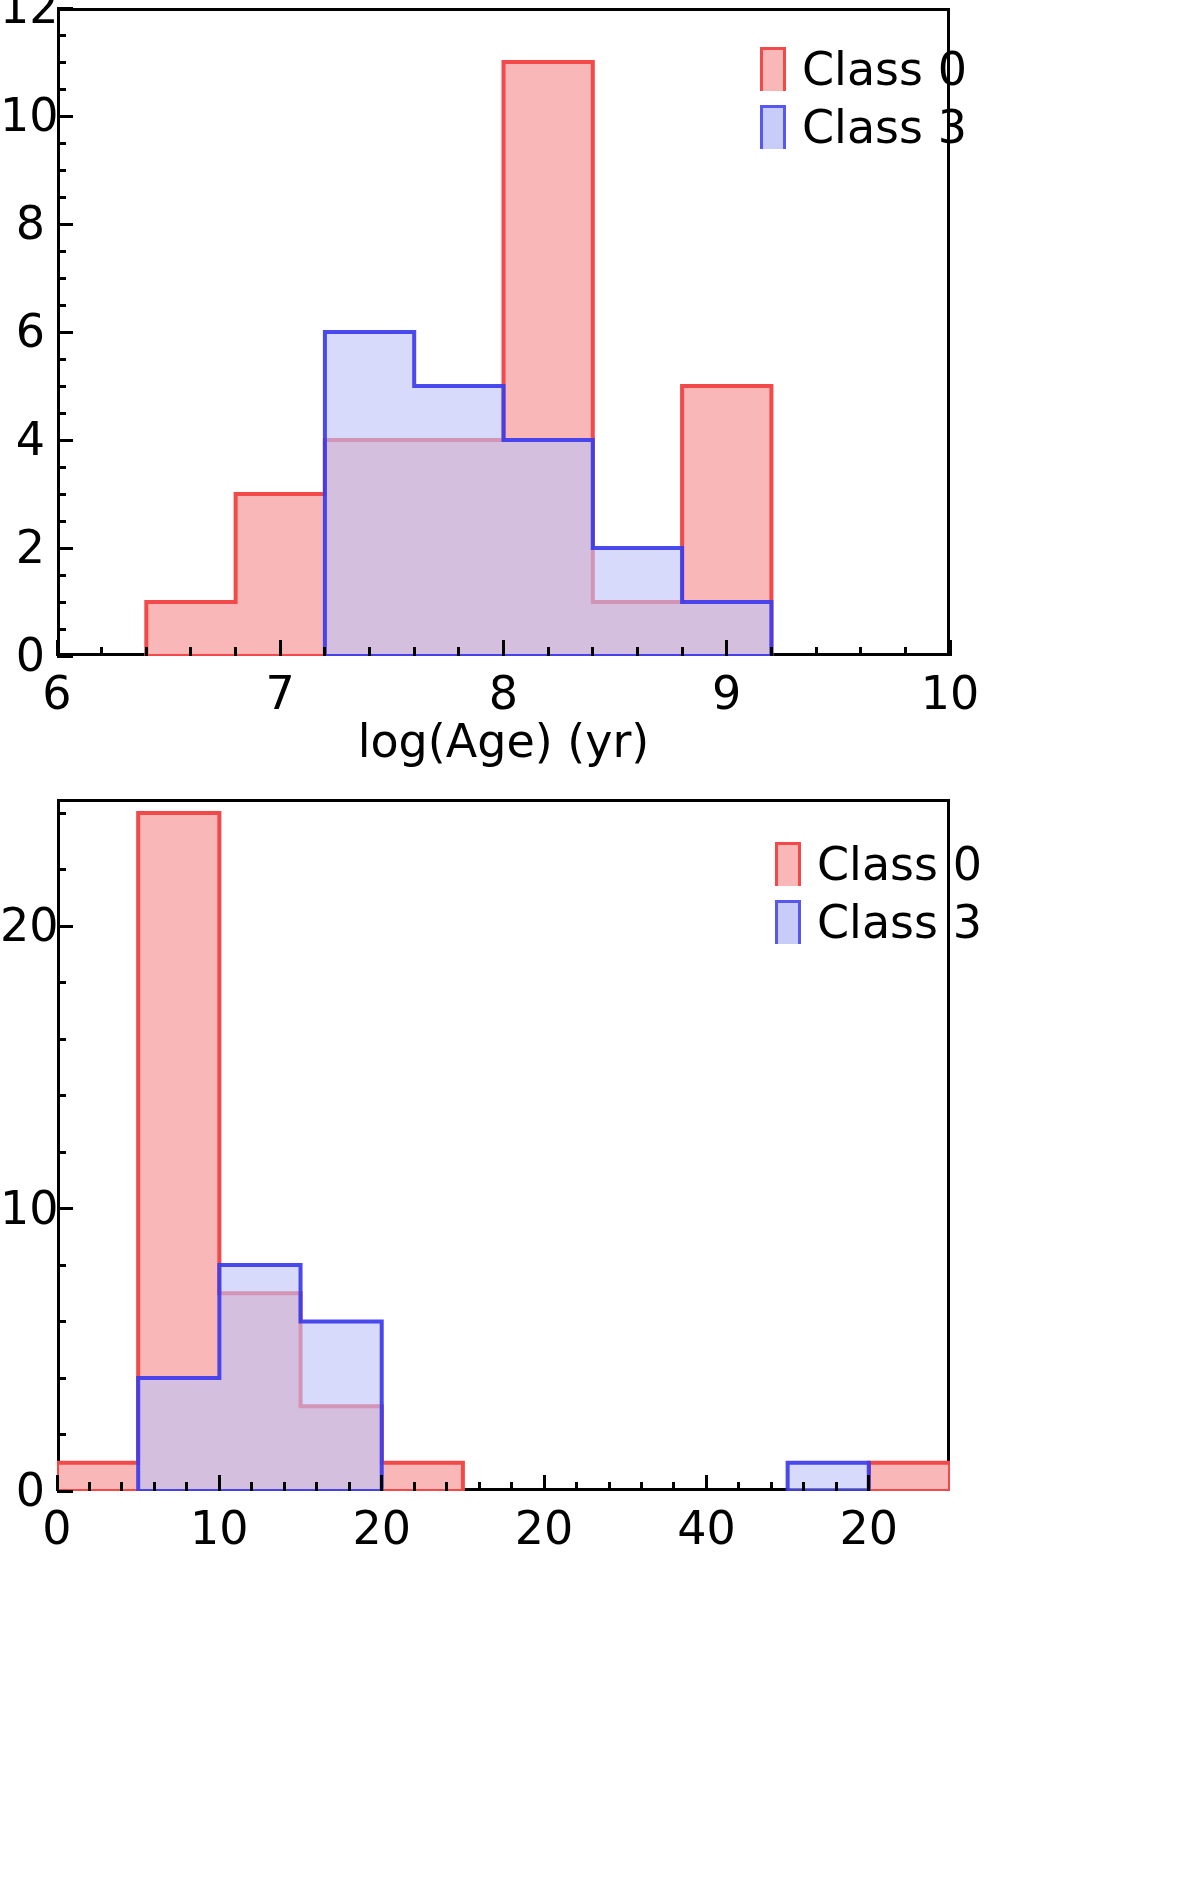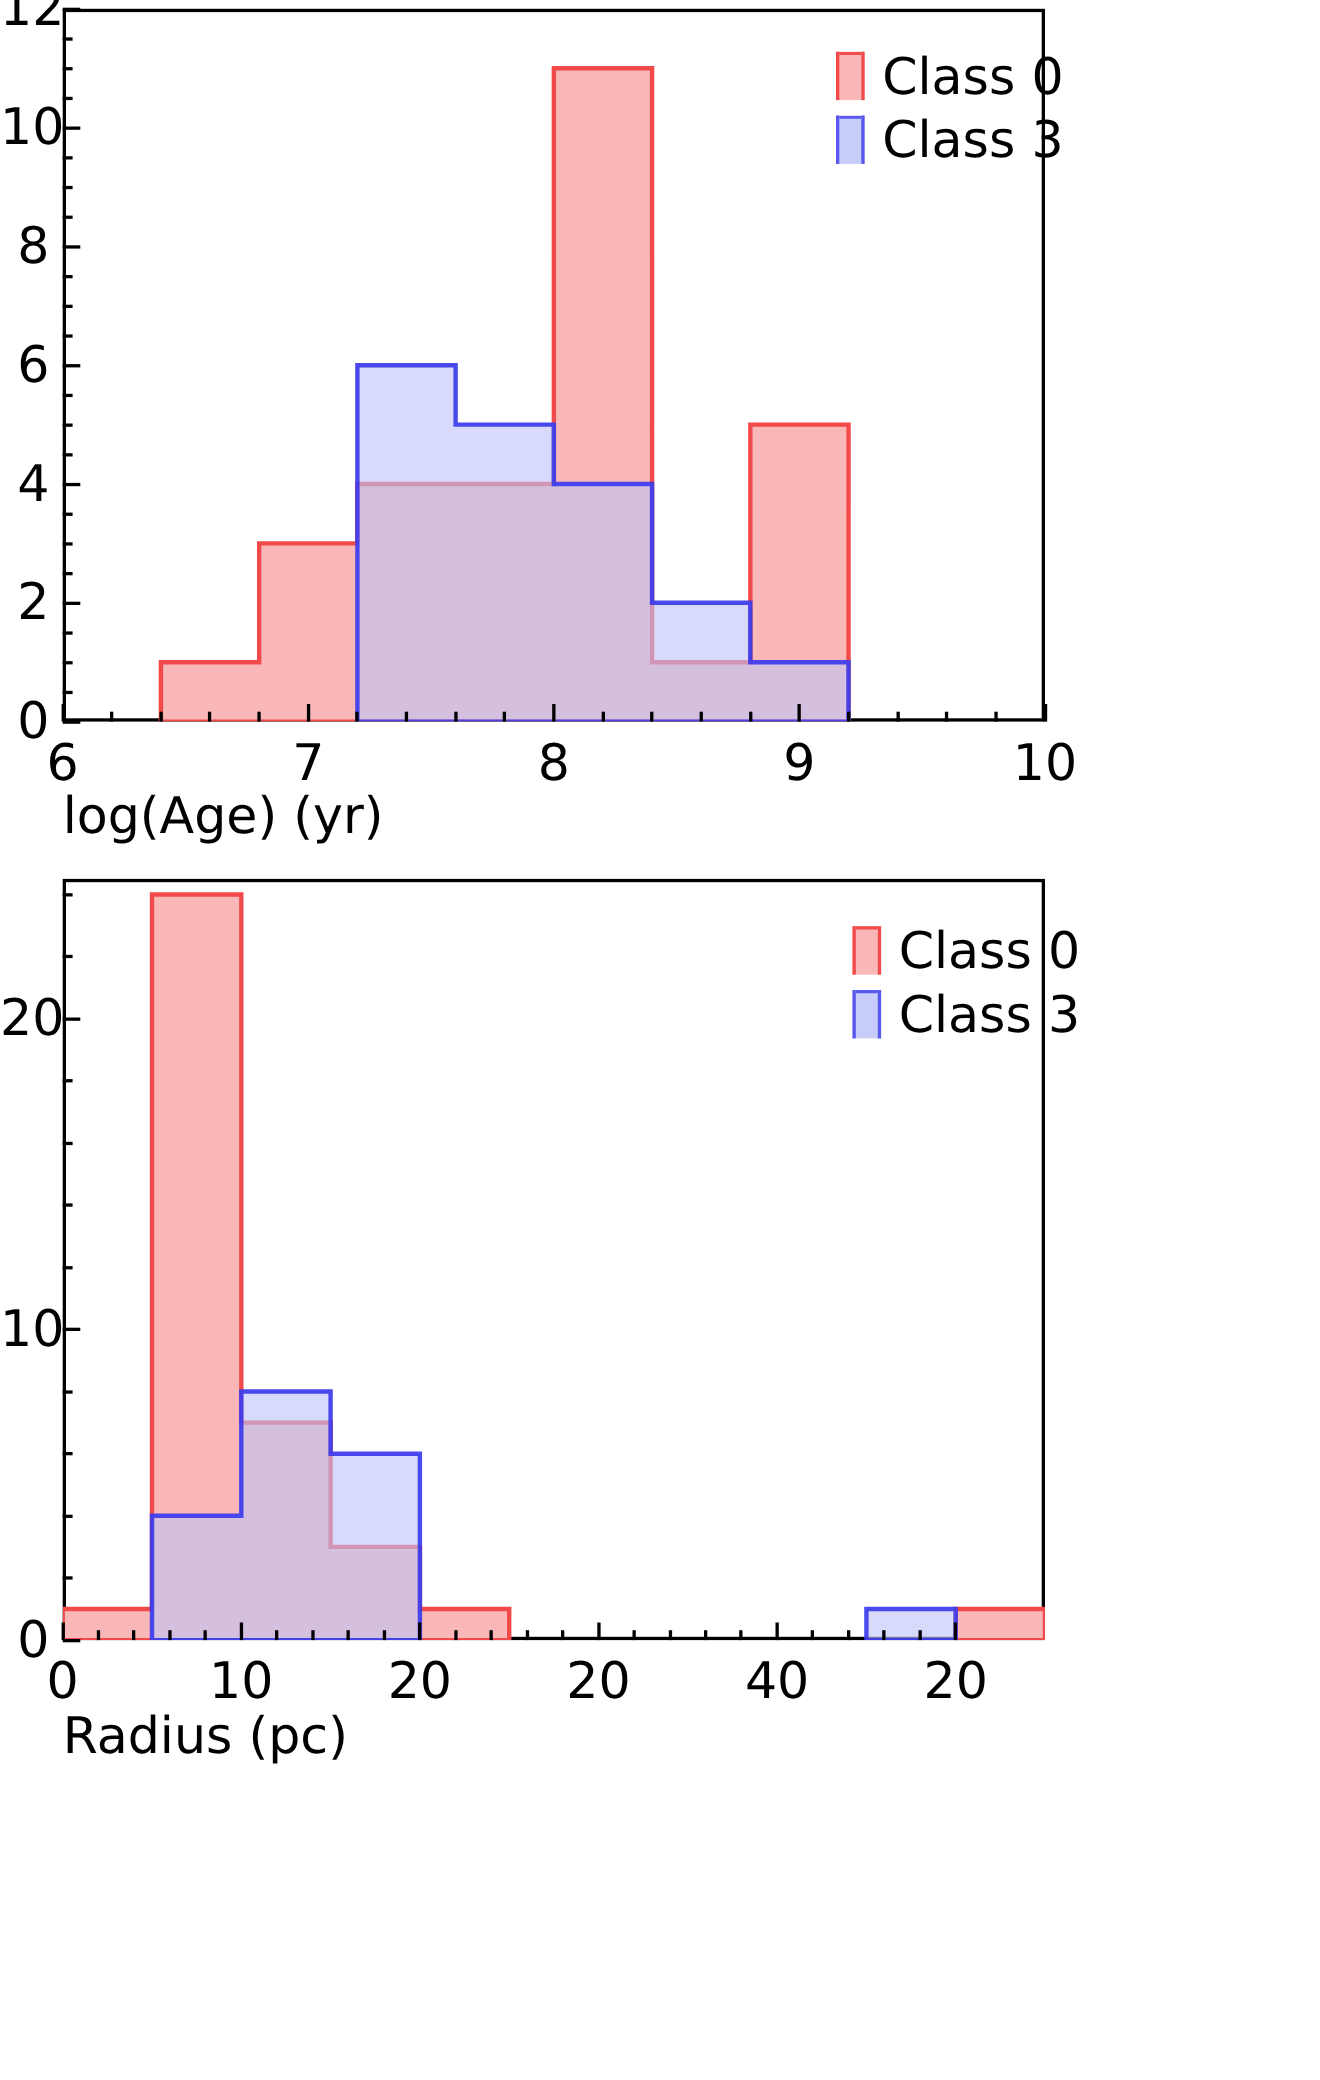--- a/index.html
+++ b/index.html
@@ -22,21 +22,21 @@
 
   .ticklabel{
     position:absolute;color:#000;font-size:46px;line-height:1;
     font-family:"DejaVu Sans",sans-serif;white-space:nowrap;
   }
   .ylab{text-align:right;}
   .xlab{text-align:center;}
 
   .axistitle{
     position:absolute;color:#000;font-size:46px;line-height:1;
-    font-family:"DejaVu Sans",sans-serif;white-space:nowrap;text-align:left;
+    font-family:"DejaVu Sans",sans-serif;white-space:nowrap;text-align:center;
   }
 
   
   .legend{position:absolute;}
   .legend-row{display:flex;align-items:center;height:58px;}
   .swatch{
     width:26px;height:44px;box-sizing:border-box;margin-right:16px;flex:none;
   }
   .legend-text{
     font-size:46px;line-height:1;color:#000;
@@ -152,21 +152,20 @@
         <div class="legend-row">
           <span class="swatch" style="background: rgb(249, 183, 183); border-top: none; border-right: 3px solid rgb(242, 74, 74); border-bottom: none; border-left: 3px solid rgb(242, 74, 74); border-image: initial; box-shadow: rgb(242, 74, 74) 0px 3px 0px 0px inset;"></span>
           <span class="legend-text">Class 0</span>
         </div>
         <div class="legend-row">
           <span class="swatch" style="background: rgb(191, 196, 247); border-top: none; border-right: 3px solid rgb(59, 59, 236); border-bottom: none; border-left: 3px solid rgb(59, 59, 236); border-image: initial; box-shadow: rgb(59, 59, 236) 0px 3px 0px 0px inset; opacity: 0.85;"></span>
           <span class="legend-text">Class 3</span>
         </div>
       </div>
 
-    <div class="axistitle" id="xtitle-bottom" style="left: 57px; width: 893px; top: 775px;">Radius (pc)</div>
   <div class="tick" style="left: 55.5px; top: 695px; width: 3px; height: 16px;"></div>
       <div class="ticklabel xlab" style="left: -13px; top: 725px; width: 140px;">0</div>
       <div class="tick" style="left: 217.864px; top: 695px; width: 3px; height: 16px;"></div>
       <div class="ticklabel xlab" style="left: 149.364px; top: 725px; width: 140px;">10</div>
       <div class="tick" style="left: 380.227px; top: 695px; width: 3px; height: 16px;"></div>
       <div class="ticklabel xlab" style="left: 311.727px; top: 725px; width: 140px;">20</div>
       <div class="tick" style="left: 542.591px; top: 695px; width: 3px; height: 16px;"></div>
       <div class="ticklabel xlab" style="left: 474.091px; top: 725px; width: 140px;">20</div>
       <div class="tick" style="left: 704.955px; top: 695px; width: 3px; height: 16px;"></div>
       <div class="ticklabel xlab" style="left: 636.455px; top: 725px; width: 140px;">40</div>

